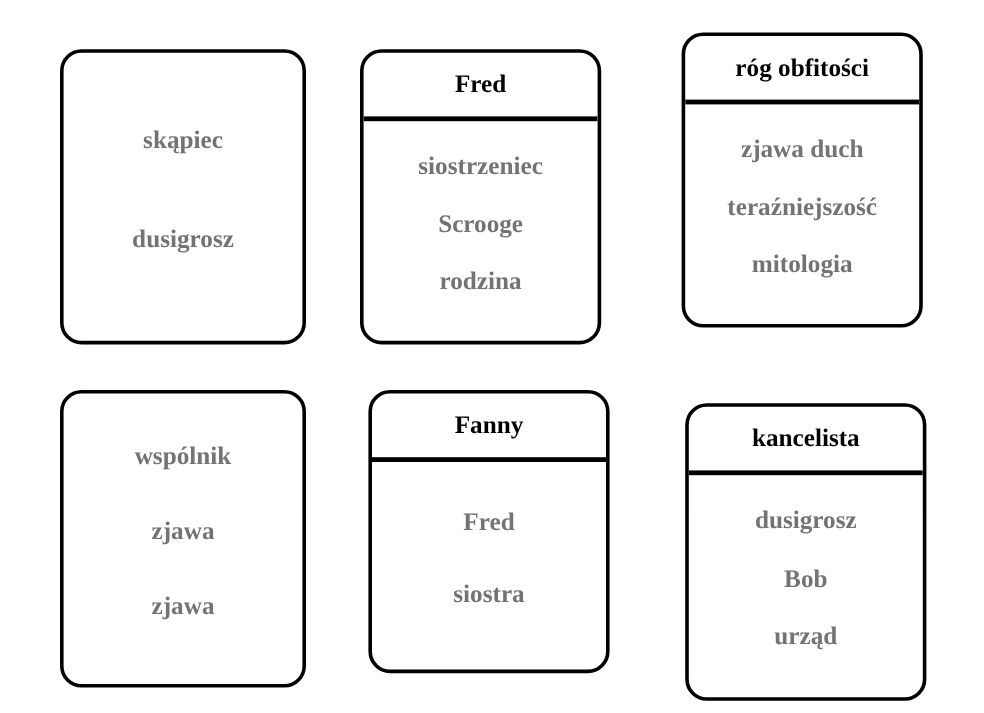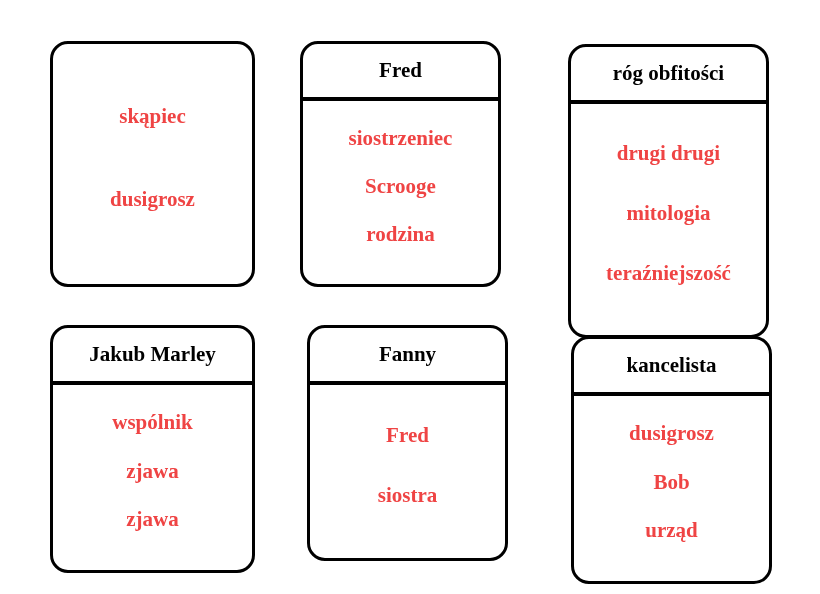--- a/index.html
+++ b/index.html
@@ -43,28 +43,28 @@
     flex: 1;
     display: flex;
     flex-direction: column;
     align-items: center;
     justify-content: space-evenly;
     padding: 2px 0 14px 0;
   }
   .card-item {
     font-size: 21px;
     font-weight: bold;
-    color: #ef4444;
+    color: #737373;
     line-height: 1.2;
     white-space: nowrap;
   }
   
   .pos-0 { left: 50px;  top: 41px;  width: 205px; height: 246px; }
   .pos-1 { left: 300px; top: 41px;  width: 201px; height: 246px; }
-  .pos-2 { left: 568px; top: 44px;  width: 201px; height: 294px; }
+  .pos-2 { left: 568px; top: 27px;  width: 201px; height: 246px; }
   .pos-3 { left: 50px;  top: 325px; width: 205px; height: 248px; }
   .pos-4 { left: 307px; top: 325px; width: 201px; height: 236px; }
   .pos-5 { left: 571px; top: 336px; width: 201px; height: 248px; }
 </style>
 </head>
 <body>
 
 <div class="canvas">
 
   <div class="card pos-0">
@@ -83,30 +83,27 @@
       <span class="card-item">Scrooge</span>
       <span class="card-item">rodzina</span>
     </div>
   </div>
 
   <div class="card pos-2">
     <div class="card-header">
       <span class="card-title">róg obfitości</span>
     </div>
     <div class="card-body">
-      <span class="card-item">drugi drugi</span>
+      <span class="card-item">zjawa duch</span>
+      <span class="card-item">teraźniejszość</span>
       <span class="card-item">mitologia</span>
-      <span class="card-item">teraźniejszość</span>
     </div>
   </div>
 
   <div class="card pos-3">
-    <div class="card-header">
-      <span class="card-title">Jakub Marley</span>
-    </div>
     <div class="card-body">
       <span class="card-item">wspólnik</span>
       <span class="card-item">zjawa</span>
       <span class="card-item">zjawa</span>
     </div>
   </div>
 
   <div class="card pos-4">
     <div class="card-header">
       <span class="card-title">Fanny</span>

